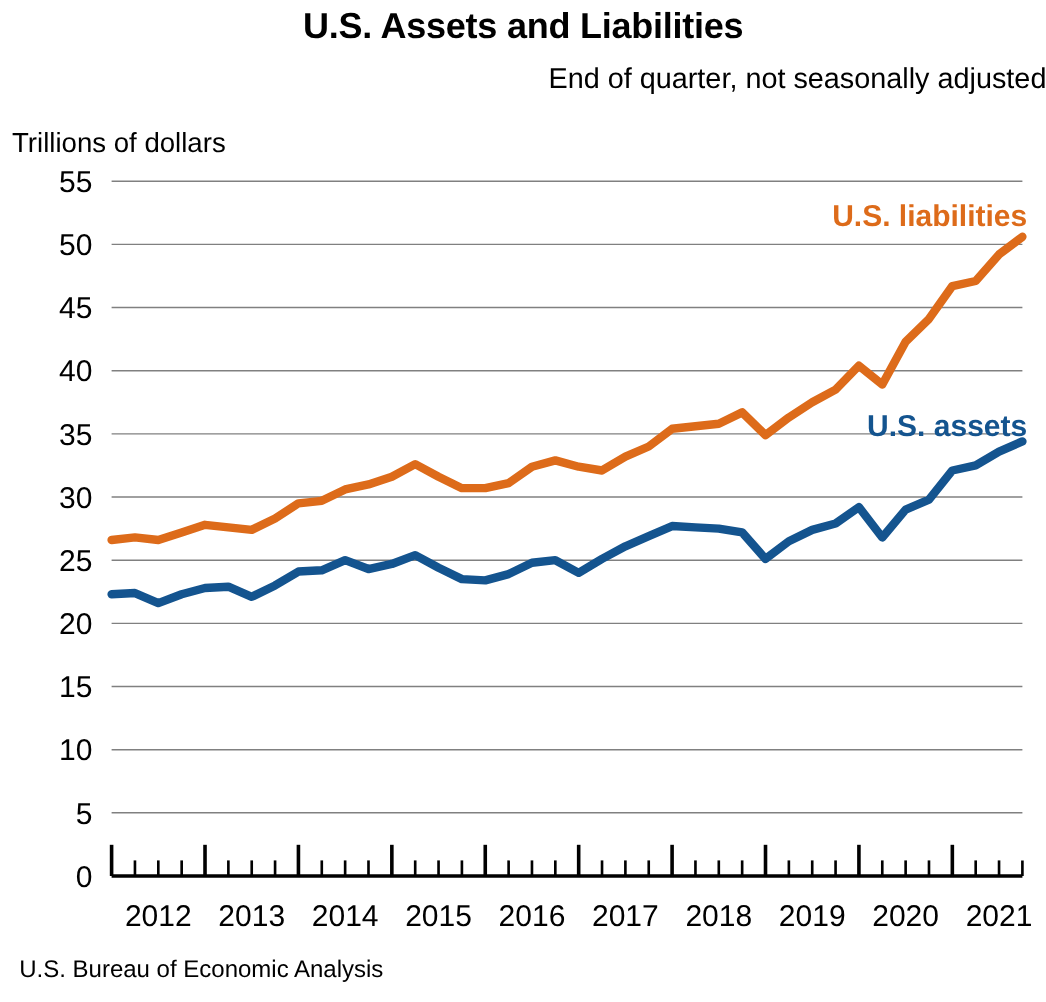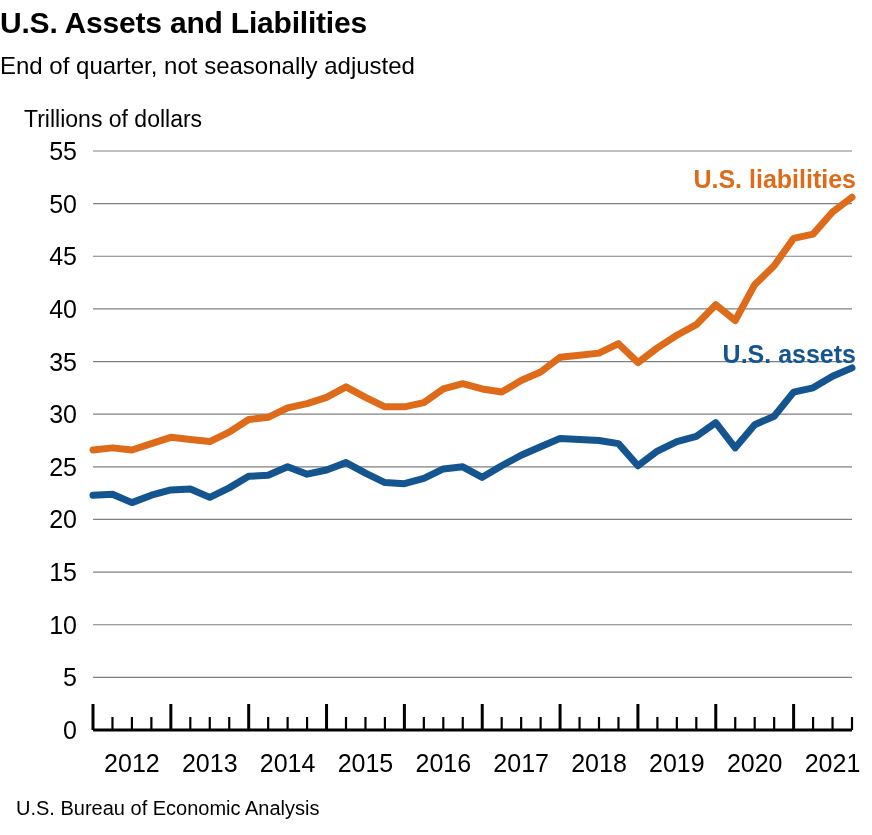--- a/index.html
+++ b/index.html
@@ -20,36 +20,36 @@
     position: absolute;
     left: 0; top: 0;
     width: 872px;
     height: 835px;
   }
 
   .title {
     position: absolute;
     left: 0; top: 6px;
     width: 872px;
-    text-align: left;
+    text-align: center;
     font-size: 30px;
     font-weight: bold;
     letter-spacing: -0.2px;
   }
   .subtitle {
     position: absolute;
     left: 0; top: 52px;
     width: 872px;
-    text-align: left;
+    text-align: right;
     font-size: 24px;
     font-weight: normal;
   }
   .axis-unit {
     position: absolute;
-    left: 24px; top: 106px;
+    left: 10px; top: 106px;
     font-size: 23px;
     font-weight: normal;
   }
   .source {
     position: absolute;
     left: 16px; top: 797px;
     font-size: 20px;
     font-weight: normal;
   }
 

